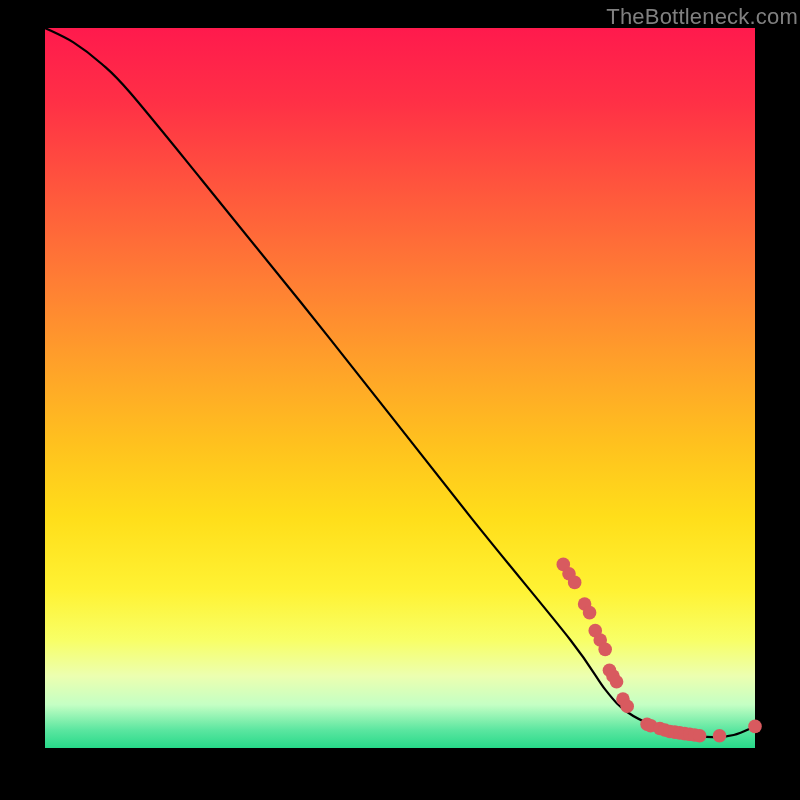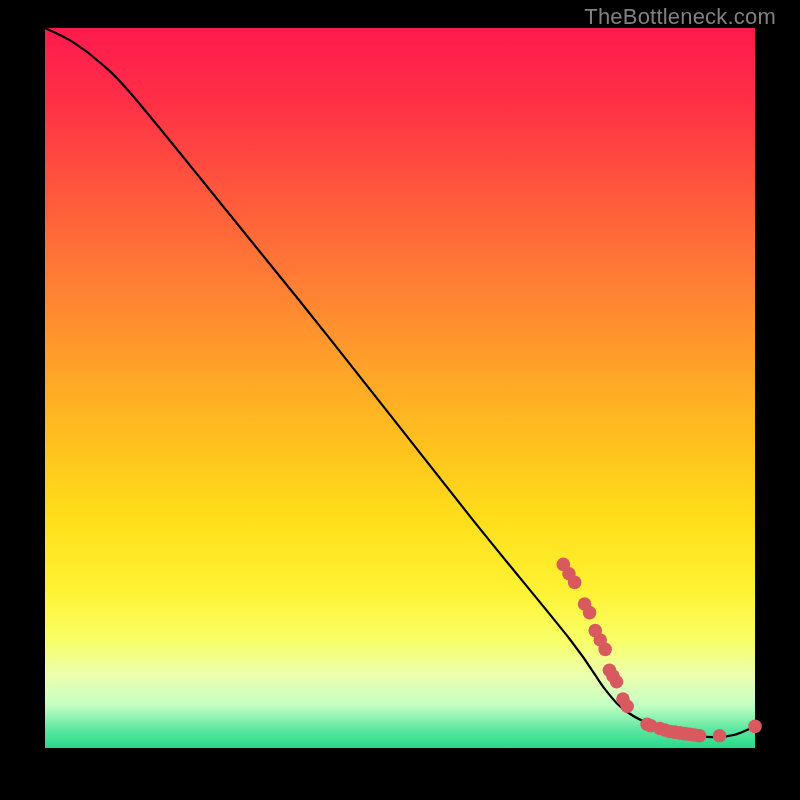--- a/index.html
+++ b/index.html
@@ -13,21 +13,21 @@
   }
   .frame {
     position: relative;
     width: 800px;
     height: 800px;
     background: #000;
   }
   .watermark {
     position: absolute;
     top: 4px;
-    right: 24px;
+    right: 2px;
     color: #808080;
     font-size: 22px;
     letter-spacing: 0.2px;
     font-weight: 400;
     z-index: 10;
   }
   svg {
     display: block;
   }
 </style>

